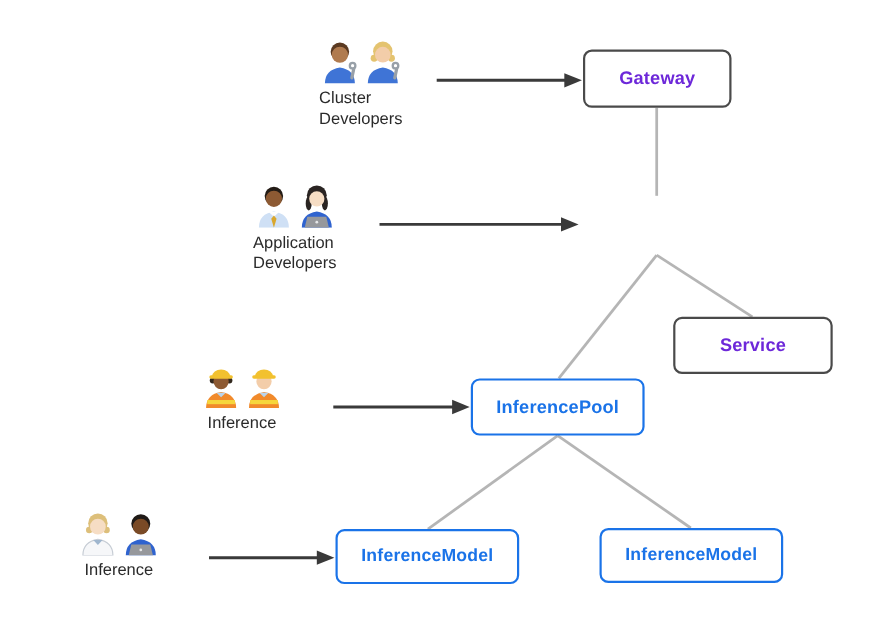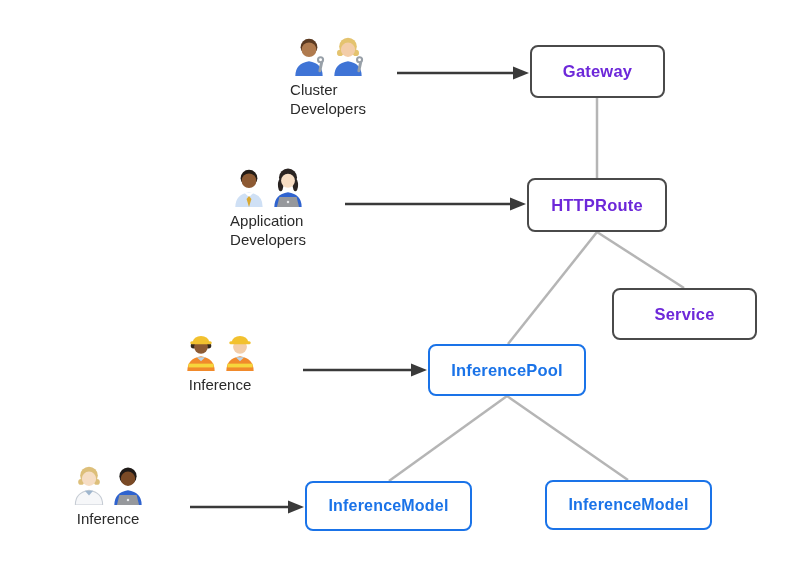--- a/index.html
+++ b/index.html
@@ -53,21 +53,20 @@
         <polygon points="411,363.5 427,370 411,376.5" stroke="none"></polygon>
       </g>
       <g>
         <line x1="190" y1="507" x2="289" y2="507"></line>
         <polygon points="288,500.5 304,507 288,513.5" stroke="none"></polygon>
       </g>
     </g>
   </svg>
 
   <div class="node" style="left:530px;top:45px;width:135px;height:53px;">Gateway</div>
-  <div class="node" style="left:527px;top:178px;width:140px;height:54px;">HTTPRoute</div>
   <div class="node" style="left:612px;top:288px;width:145px;height:52px;text-align:center;">Service</div>
   <div class="node inference" style="left:428px;top:344px;width:158px;height:52px;">InferencePool</div>
   <div class="node inference" style="left:305px;top:481px;width:167px;height:50px;font-size:16px;">InferenceModel</div>
   <div class="node inference" style="left:545px;top:480px;width:167px;height:50px;font-size:16px;">InferenceModel</div>
 
   <div class="persona" style="left:243px;top:33px;">
     <div class="icons">
       <svg width="36" height="42" viewBox="0 0 34 40">
         <circle cx="17" cy="12.5" r="8" fill="#5b3a21"></circle>
         <circle cx="17" cy="15" r="7" fill="#b07b4f"></circle>

